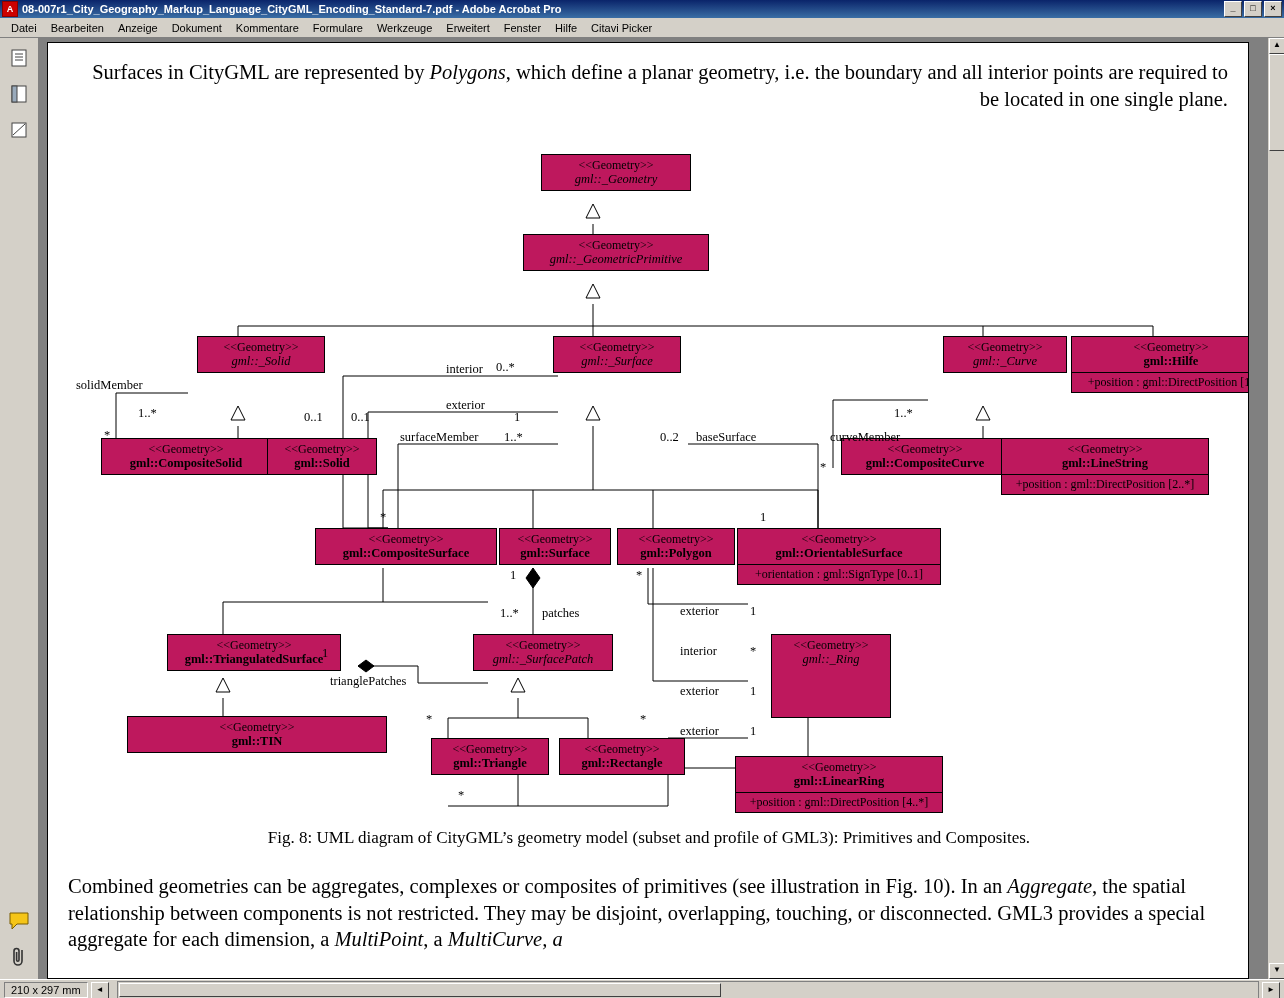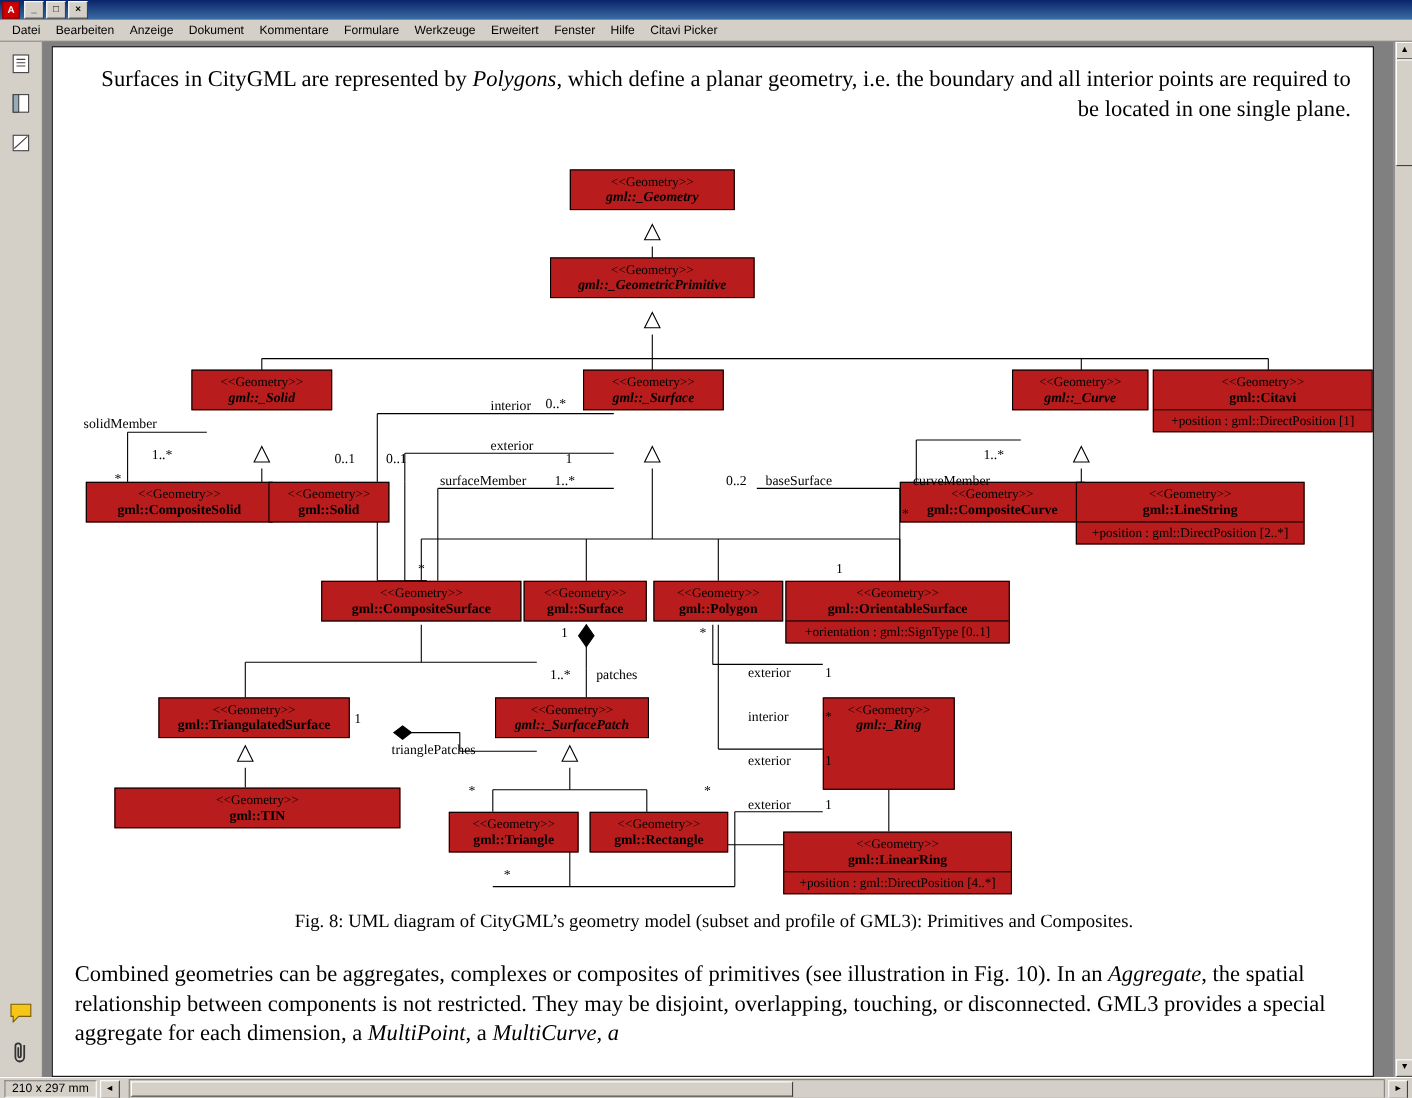--- a/index.html
+++ b/index.html
@@ -69,29 +69,30 @@
   #fig-caption{
     position:absolute;left:2px;right:0;top:785px;text-align:center;
     font-family:"Liberation Serif", serif;font-size:17px;color:#000;
   }
   #para-bottom{top:830px;}
   
   #uml{position:absolute;left:0;top:95px;width:1200px;height:680px;}
   #uml svg{position:absolute;left:0;top:0;}
   .node{
     position:absolute;
-    background:#b91c1c;border:1px solid #000;
+    background:#be185d;border:1px solid #000;
     font-family:"Liberation Serif", serif;
     text-align:center;box-sizing:border-box;
     font-size:12.5px;line-height:1.18;color:#000;
     z-index:2;
+    margin-left:23px;
   }
   .node .st{display:block;font-size:12px;font-style:normal;}
   .node .nm{display:block;font-weight:bold;}
-  .node .nm.it{font-style:italic;font-weight:bold;}
+  .node .nm.it{font-style:italic;font-weight:normal;}
   .node .hdr{padding:3px 6px 3px;}
   .node .attrs{
     border-top:1px solid #000;text-align:center;padding:2px 4px;
     font-size:12px;line-height:1.25;
   }
   .lbl{
     position:absolute;font-family:"Liberation Serif", serif;
     font-size:12.5px;color:#000;white-space:nowrap;z-index:3;
     background:transparent;
   }
@@ -130,20 +131,21 @@
   .hscroll .hthumb{
     position:absolute;left:1px;top:1px;height:12px;width:600px;background:#d4d0c8;
     border:1px solid #fff;border-right-color:#404040;border-bottom-color:#404040;
   }
 </style>
 </head>
 <body>
 
 <div id="titlebar">
   <div class="app-ico">A</div>
+  <div class="t-text">08-007r1_City_Geography_Markup_Language_CityGML_Encoding_Standard-7.pdf - Adobe Acrobat Pro</div>
   <div class="win-btns">
     <div>_</div>
     <div>□</div>
     <div>×</div>
   </div>
 </div>
 
 <div id="menubar">
   <div class="mi">Datei</div>
   <div class="mi">Bearbeiten</div>
@@ -328,21 +330,21 @@
         <div class="node" style="left:872px;top:198px;width:124px;">
           <div class="hdr">
             <span class="st">&lt;&lt;Geometry&gt;&gt;</span>
             <span class="nm it">gml::_Curve</span>
           </div>
         </div>
 
         <div class="node" style="left:1000px;top:198px;width:200px;">
           <div class="hdr">
             <span class="st">&lt;&lt;Geometry&gt;&gt;</span>
-            <span class="nm">gml::Citavi</span>
+            <span class="nm">gml::Hilfe</span>
           </div>
           <div class="attrs">+position : gml::DirectPosition [1]</div>
         </div>
 
         <div class="node" style="left:30px;top:300px;width:170px;">
           <div class="hdr">
             <span class="st">&lt;&lt;Geometry&gt;&gt;</span>
             <span class="nm">gml::CompositeSolid</span>
           </div>
         </div>
@@ -463,21 +465,21 @@
         <div class="lbl" style="left:648px;top:292px;font-family:Liberation Serif, serif;">baseSurface</div>
         <div class="lbl" style="left:846px;top:268px;">1..*</div>
         <div class="lbl" style="left:782px;top:292px;">curveMember</div>
         <div class="lbl" style="left:772px;top:322px;">*</div>
         <div class="lbl" style="left:332px;top:372px;">*</div>
         <div class="lbl" style="left:712px;top:372px;">1</div>
         <div class="lbl" style="left:462px;top:430px;">1</div>
         <div class="lbl" style="left:452px;top:468px;">1..*</div>
         <div class="lbl" style="left:494px;top:468px;">patches</div>
         <div class="lbl" style="left:274px;top:508px;">1</div>
-        <div class="lbl" style="left:308px;top:536px;">trianglePatches</div>
+        <div class="lbl" style="left:282px;top:536px;">trianglePatches</div>
         <div class="lbl" style="left:378px;top:574px;">*</div>
         <div class="lbl" style="left:588px;top:430px;">*</div>
         <div class="lbl" style="left:592px;top:574px;">*</div>
         <div class="lbl" style="left:410px;top:650px;">*</div>
         <div class="lbl" style="left:632px;top:466px;">exterior</div>
         <div class="lbl" style="left:702px;top:466px;">1</div>
         <div class="lbl" style="left:632px;top:506px;">interior</div>
         <div class="lbl" style="left:702px;top:506px;">*</div>
         <div class="lbl" style="left:632px;top:546px;">exterior</div>
         <div class="lbl" style="left:702px;top:546px;">1</div>

